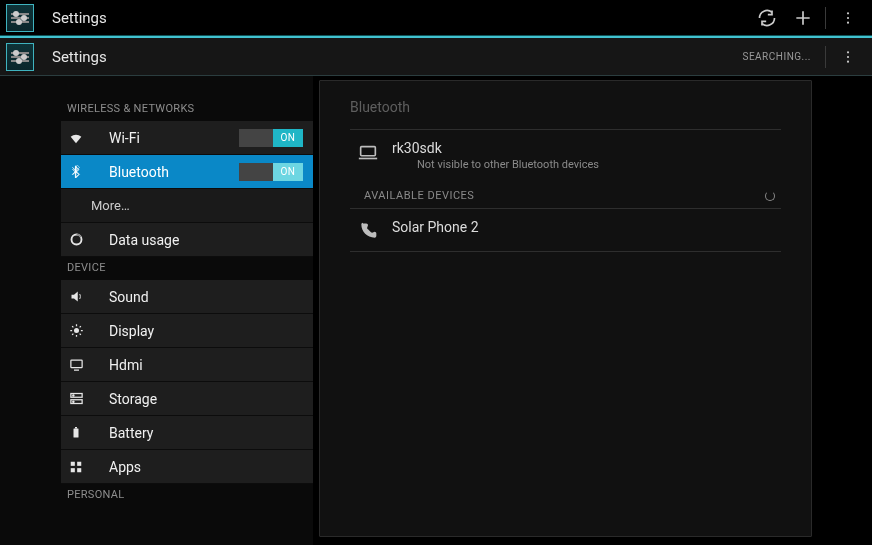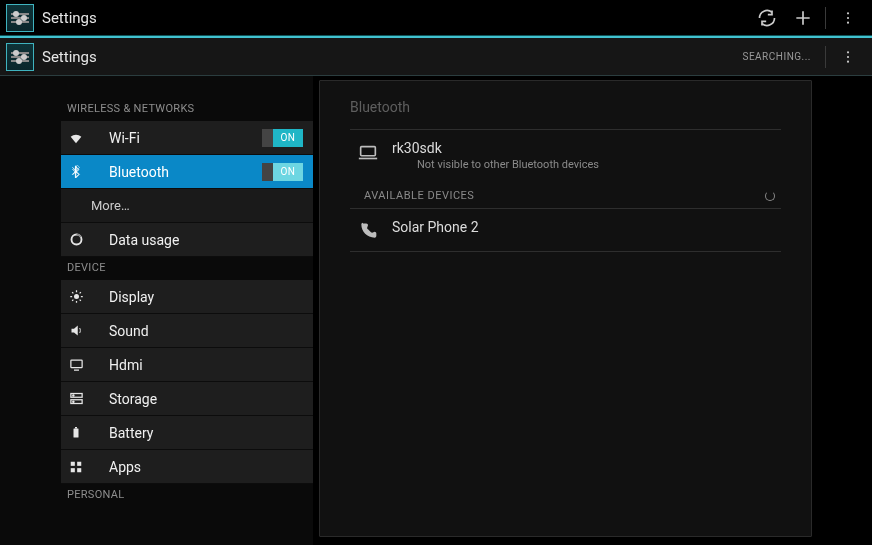--- a/index.html
+++ b/index.html
@@ -15,21 +15,21 @@
   .actionbar .app-icon {
     width: 28px; height: 28px; border: 1px solid #3fb3bf; background: linear-gradient(#0e3338,#0a262b);
     display:flex; align-items:center; justify-content:center;
   }
   .app-icon-inner { display:flex; flex-direction:column; gap:2px; }
   .slider-row { width:18px; height:2px; background:#888; position:relative; }
   .slider-row::after{ content:""; position:absolute; top:-2px; width:6px; height:6px; background:#ccc; border-radius:50%; }
   .slider-row.r1::after{ left:2px; }
   .slider-row.r2::after{ left:10px; }
   .slider-row.r3::after{ left:5px; }
-  .actionbar .title { margin-left: 8px; font-size: 15px; color: #e6e6e6; }
+  .actionbar .title { margin-left: 18px; font-size: 15px; color: #e6e6e6; }
   .actionbar .spacer { flex: 1; }
   .actionbar .status { font-size: 10px; color: #999; letter-spacing: 0.5px; margin-right:10px;margin-left:45px; }
   .ab-btn { width: 36px; height: 36px; display:flex; align-items:center; justify-content:center; color:#ccc; }
   .ab-divider { width:1px; height:22px; background:#3a3a3a; margin:0 4px; }
 
   .accent-line { height: 2px; background: #42c2cf; }
 
   
   .content { display:flex; height: calc(545px - 36px - 38px - 2px); background:#000; }
 
@@ -40,21 +40,21 @@
     display:flex; align-items:center; height:34px; padding-left:6px; padding-right:10px;
     background:#1e1e1e; border-bottom:1px solid #0c0c0c;
   }
   .row.more { background:#1a1a1a; color:#ccc; padding-left:30px; font-size:13px;}
   .row.active { background:#0a88c7; }
   .row .ricon { width:18px; display:flex; justify-content:center; color:#e6e6e6; }
   .row .rlabel { margin-left:24px; font-size:14px; color:#f0f0f0; }
   .row.active .rlabel { color:#fff; }
   .row .rspacer { flex:1; }
   .toggle {
-    width:41px; height:18px; background:#444; position:relative; font-size:10px; letter-spacing:0.5px;
+    width:64px; height:18px; background:#444; position:relative; font-size:10px; letter-spacing:0.5px;
     display:flex; align-items:center; justify-content:flex-end; color:#fff;
   }
   .toggle .knob { position:absolute; right:0; top:0; height:18px; width:30px; background:#1fb6c6; display:flex; align-items:center; justify-content:center; }
   .toggle.active-row .knob { background:#6dd6e2; }
 
   
   .detail {
     flex:1; margin: 4px 60px 8px 6px; border:1px solid #2a2a2a; background:#111; padding:18px 30px 18px 30px; overflow:hidden; border-radius:1px;
   }
   .detail-title { color:#5e5e5e; font-size:14px; margin-bottom:14px; }
@@ -173,37 +173,37 @@
           </svg>
       </div>
       <div class="rlabel">Data usage</div>
     </div>
 
     <div class="sec-header">DEVICE</div>
 
     <div class="row">
       <div class="ricon">
         <svg width="15" height="15" viewBox="0 0 24 24" fill="#e6e6e6">
+            <path d="M4 9v6h4l6 5V4L8 9H4z"></path>
+            <path d="M17 8c1.5 1.5 1.5 6.5 0 8" stroke="#e6e6e6" fill="none" stroke-width="1.5"></path>
+          </svg>
+      </div>
+      <div class="rlabel">Sound</div>
+    </div>
+
+    <div class="row">
+      <div class="ricon">
+        <svg width="15" height="15" viewBox="0 0 24 24" fill="#e6e6e6">
             <circle cx="12" cy="12" r="4"></circle>
             <g stroke="#e6e6e6" stroke-width="2">
               <path d="M12 2v3M12 19v3M2 12h3M19 12h3M5 5l2 2M17 17l2 2M19 5l-2 2M5 19l2-2"></path>
             </g>
           </svg>
       </div>
       <div class="rlabel">Display</div>
-    </div>
-
-    <div class="row">
-      <div class="ricon">
-        <svg width="15" height="15" viewBox="0 0 24 24" fill="#e6e6e6">
-            <path d="M4 9v6h4l6 5V4L8 9H4z"></path>
-            <path d="M17 8c1.5 1.5 1.5 6.5 0 8" stroke="#e6e6e6" fill="none" stroke-width="1.5"></path>
-          </svg>
-      </div>
-      <div class="rlabel">Sound</div>
     </div>
 
     <div class="row">
       <div class="ricon">
         <svg width="15" height="15" viewBox="0 0 24 24" fill="none" stroke="#e6e6e6" stroke-width="2">
             <rect x="3" y="5" width="18" height="12" rx="1"></rect>
             <path d="M8 21h8"></path>
           </svg>
       </div>
       <div class="rlabel">Hdmi</div>

